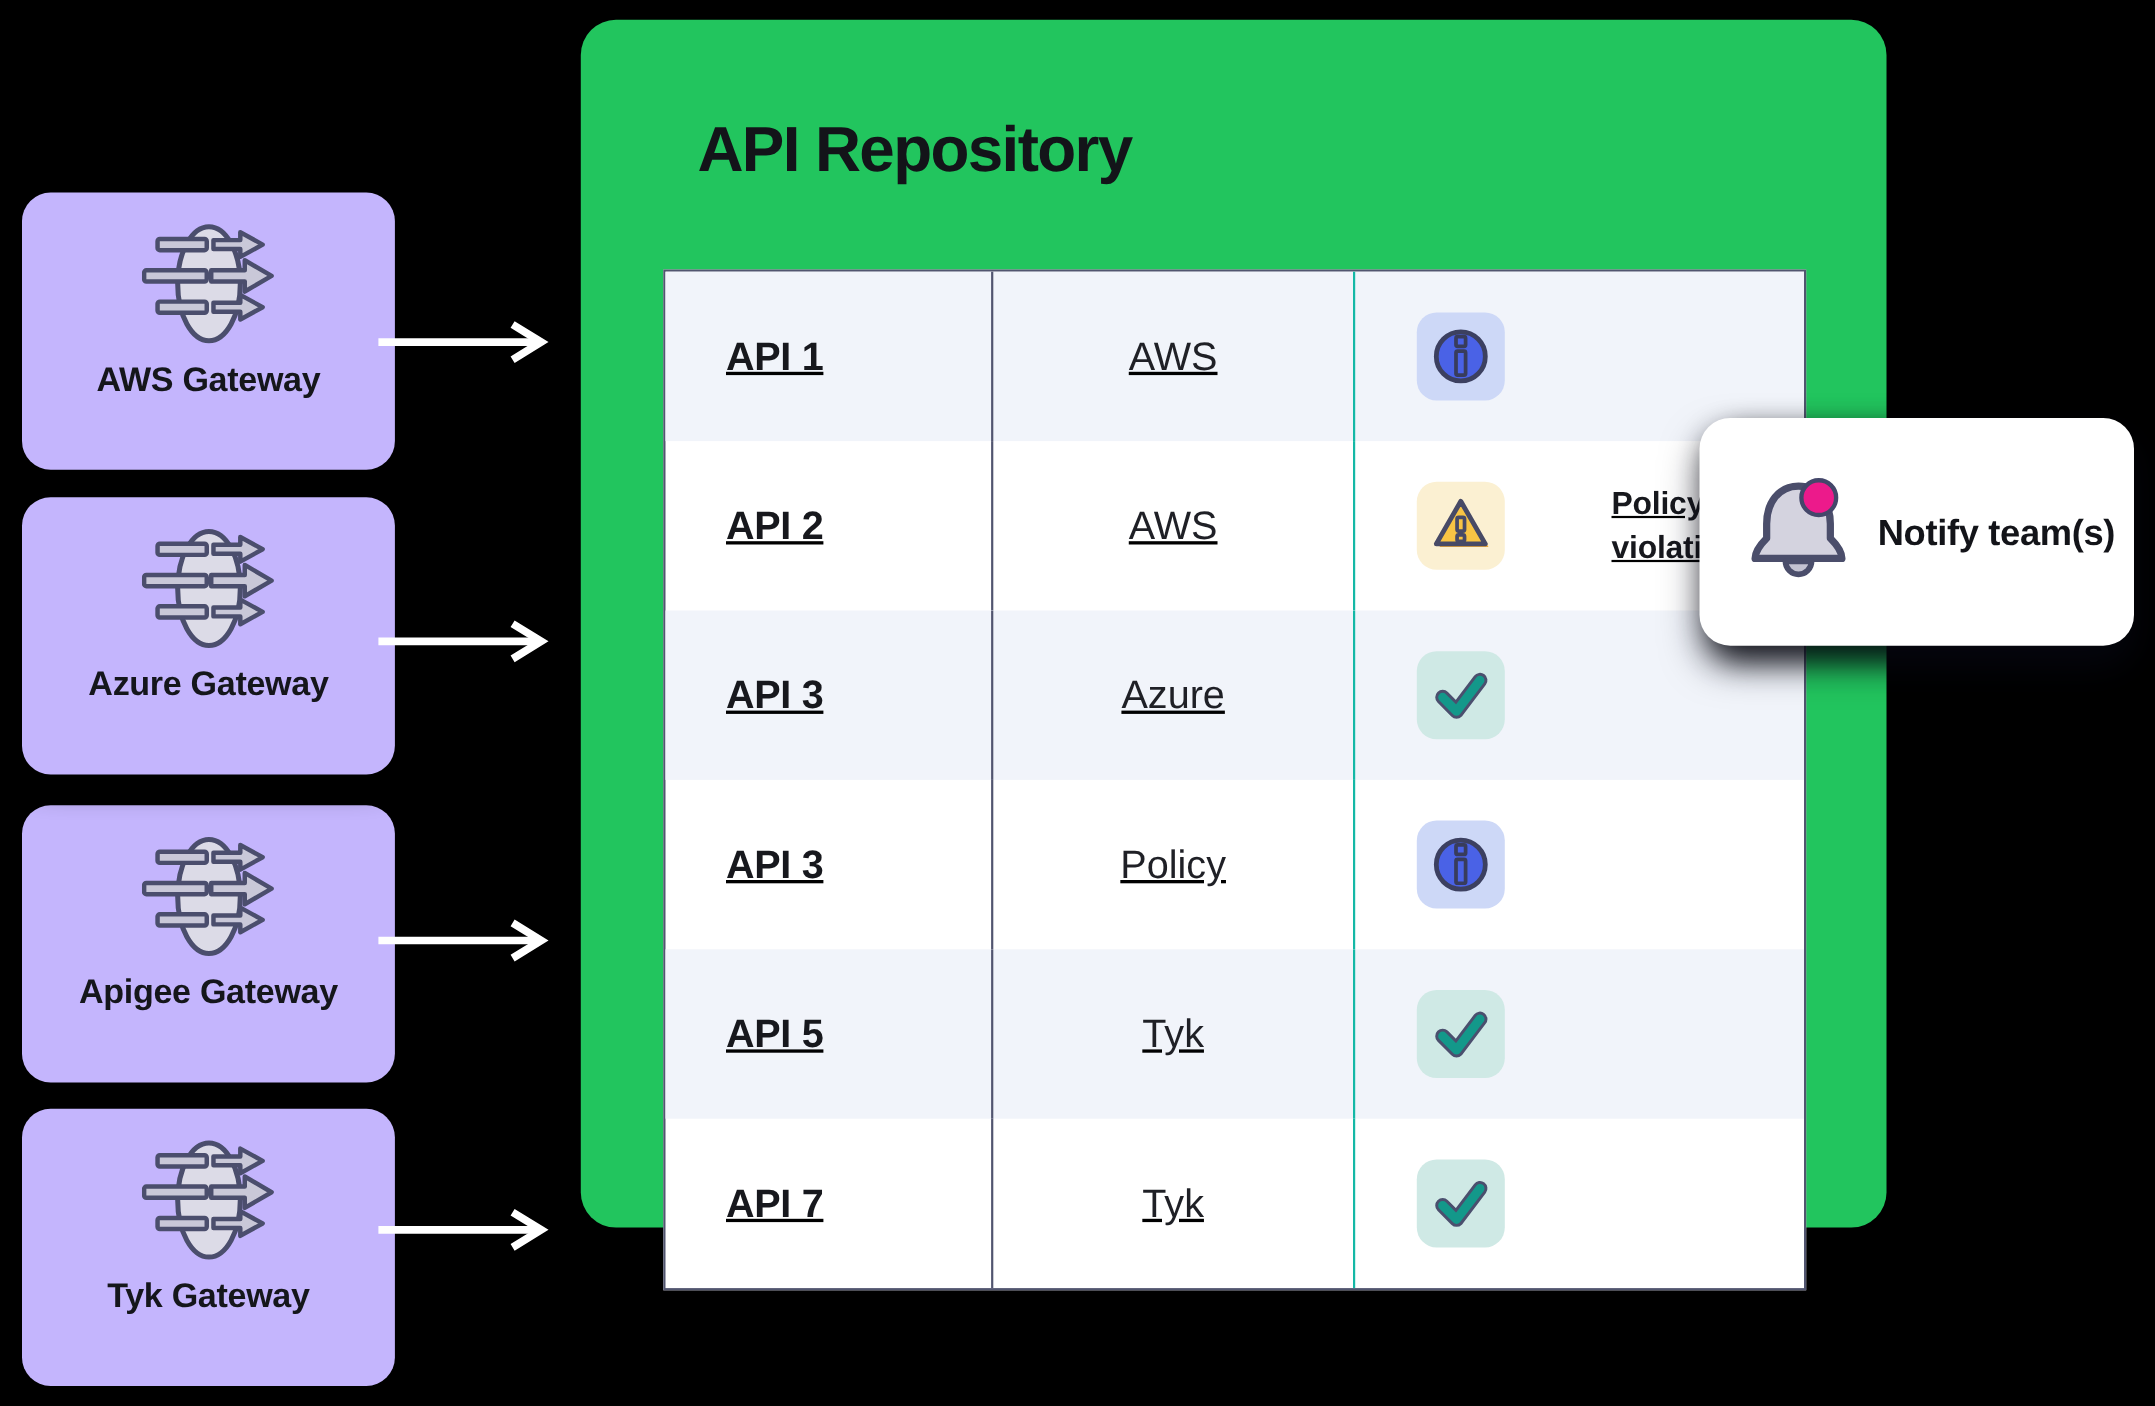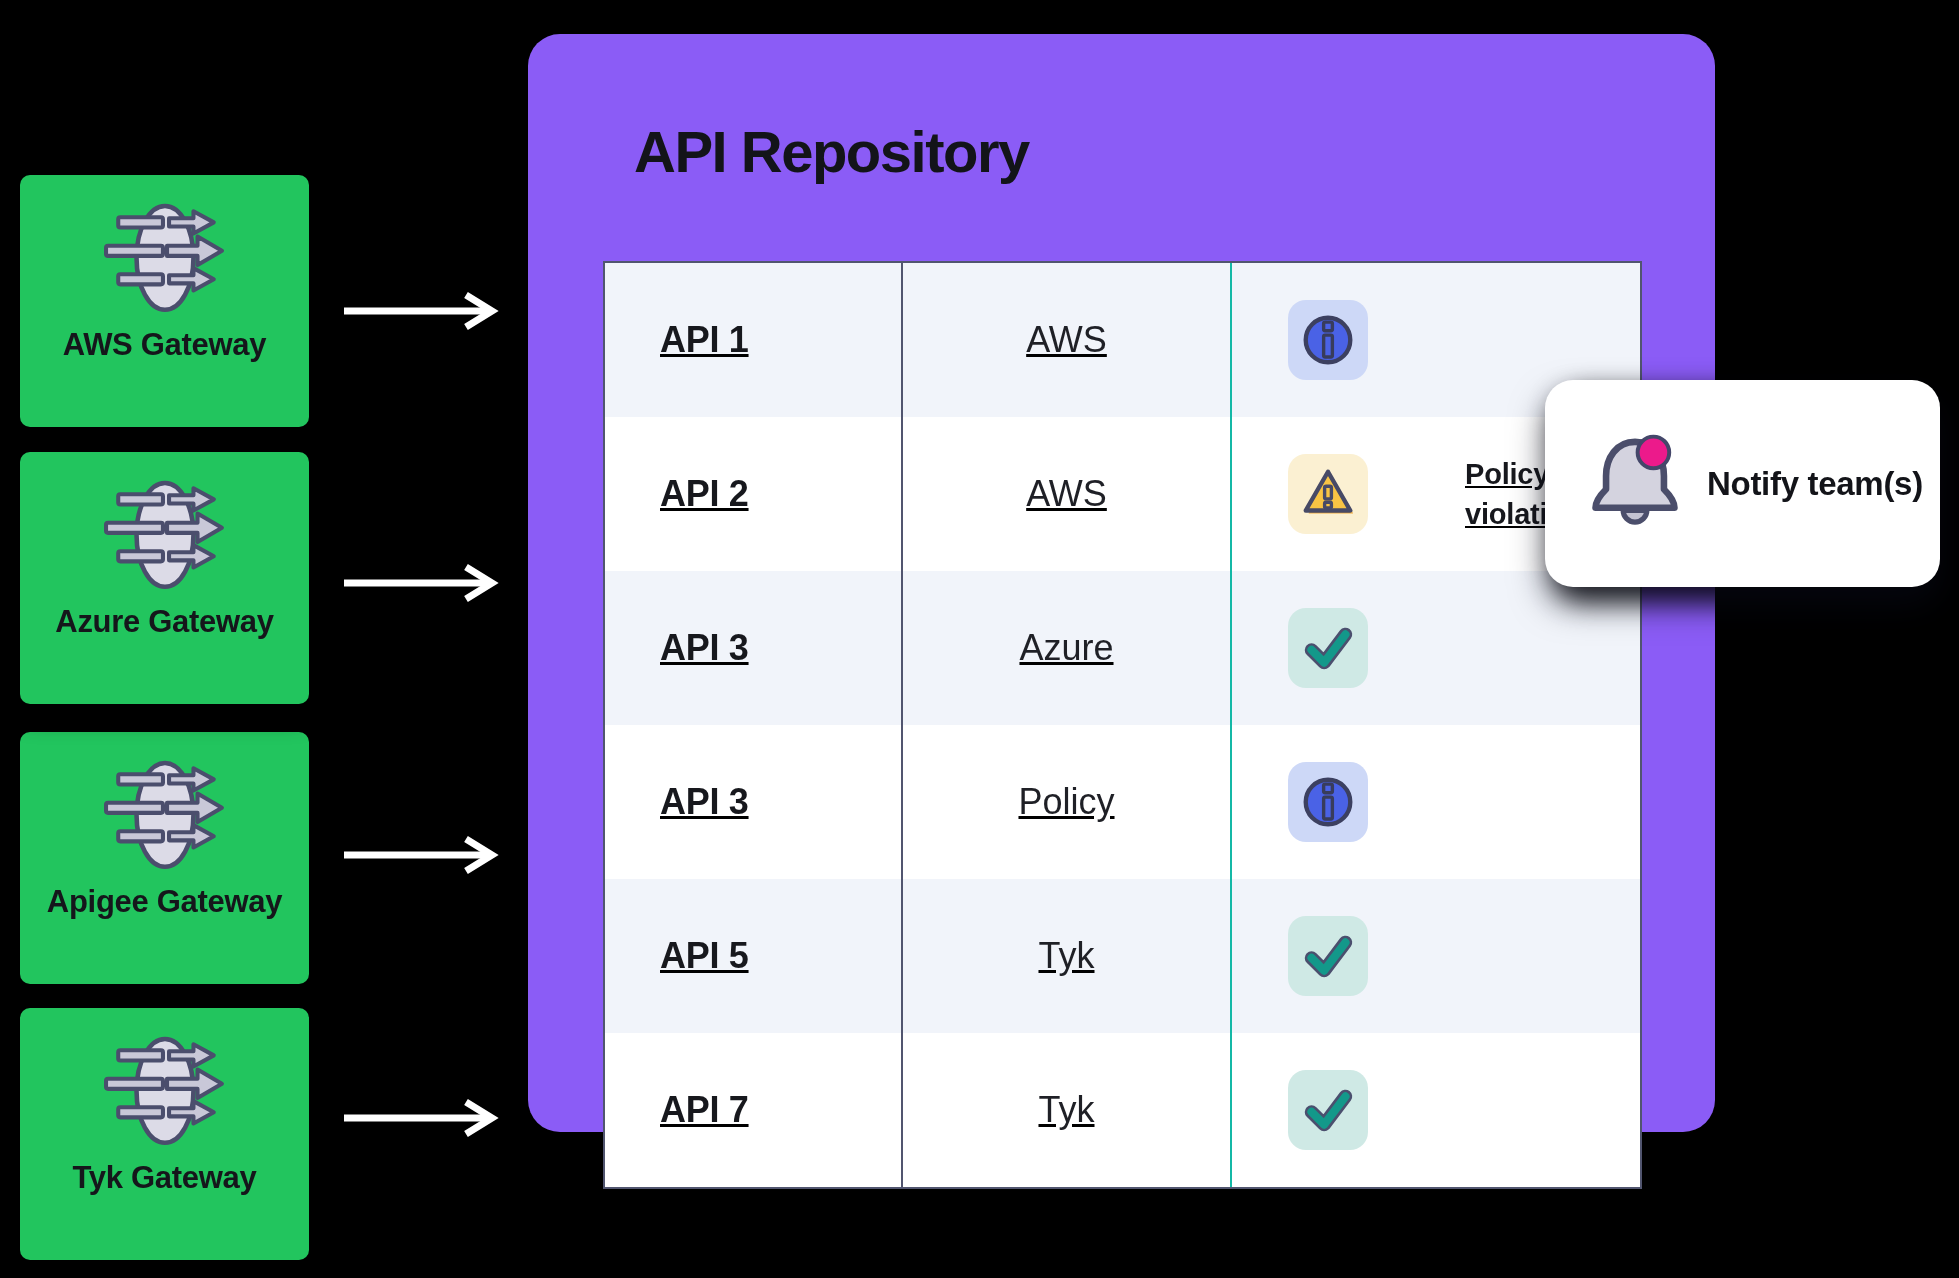--- a/index.html
+++ b/index.html
@@ -3,42 +3,41 @@
 <meta charset="utf-8">
 <style>
   html,body{margin:0;padding:0;background:#000;}
   .canvas{
     position:relative;width:1959px;height:1278px;background:#000;overflow:hidden;
     font-family:"Liberation Sans", sans-serif;
   }
 
   
   .gw-card{
-    position:absolute;left:20px;width:289px;height:252px;
-    background:#22c55e;border-radius:10px;
+    position:absolute;left:20px;width:339px;height:252px;
+    background:#c4b5fd;border-radius:26px;
     box-shadow:0 10px 26px rgba(0,0,0,.85);
     display:flex;flex-direction:column;align-items:center;
     padding-top:26px;box-sizing:border-box;
   }
   .gw-card .gw-icon{width:122px;height:112px;}
   .gw-label{
     margin-top:14px;font-size:31px;font-weight:700;color:#15161b;letter-spacing:-.3px;
   }
   #gw1{top:175px;} #gw2{top:452px;} #gw3{top:732px;} #gw4{top:1008px;}
 
   
   .conn{position:absolute;left:342px;width:168px;height:44px;}
   #conn1{top:289px;} #conn2{top:561px;} #conn3{top:833px;} #conn4{top:1096px;}
 
   
   .panel{
     position:absolute;left:528px;top:18px;width:1187px;height:1098px;
-    background:#8b5cf6;border-radius:32px;
+    background:#22c55e;border-radius:32px;
     box-shadow:0 12px 30px rgba(0,0,0,.85);
-    margin-top:16px;
   }
   .panel-title{
     position:absolute;left:106px;top:84px;margin:0;
     font-size:58px;font-weight:800;letter-spacing:-1.5px;color:#131419;
   }
 
   
   .api-table{
     position:absolute;left:75px;top:227px;width:1039px;height:928px;
     border:2px solid #51556f;box-sizing:border-box;

